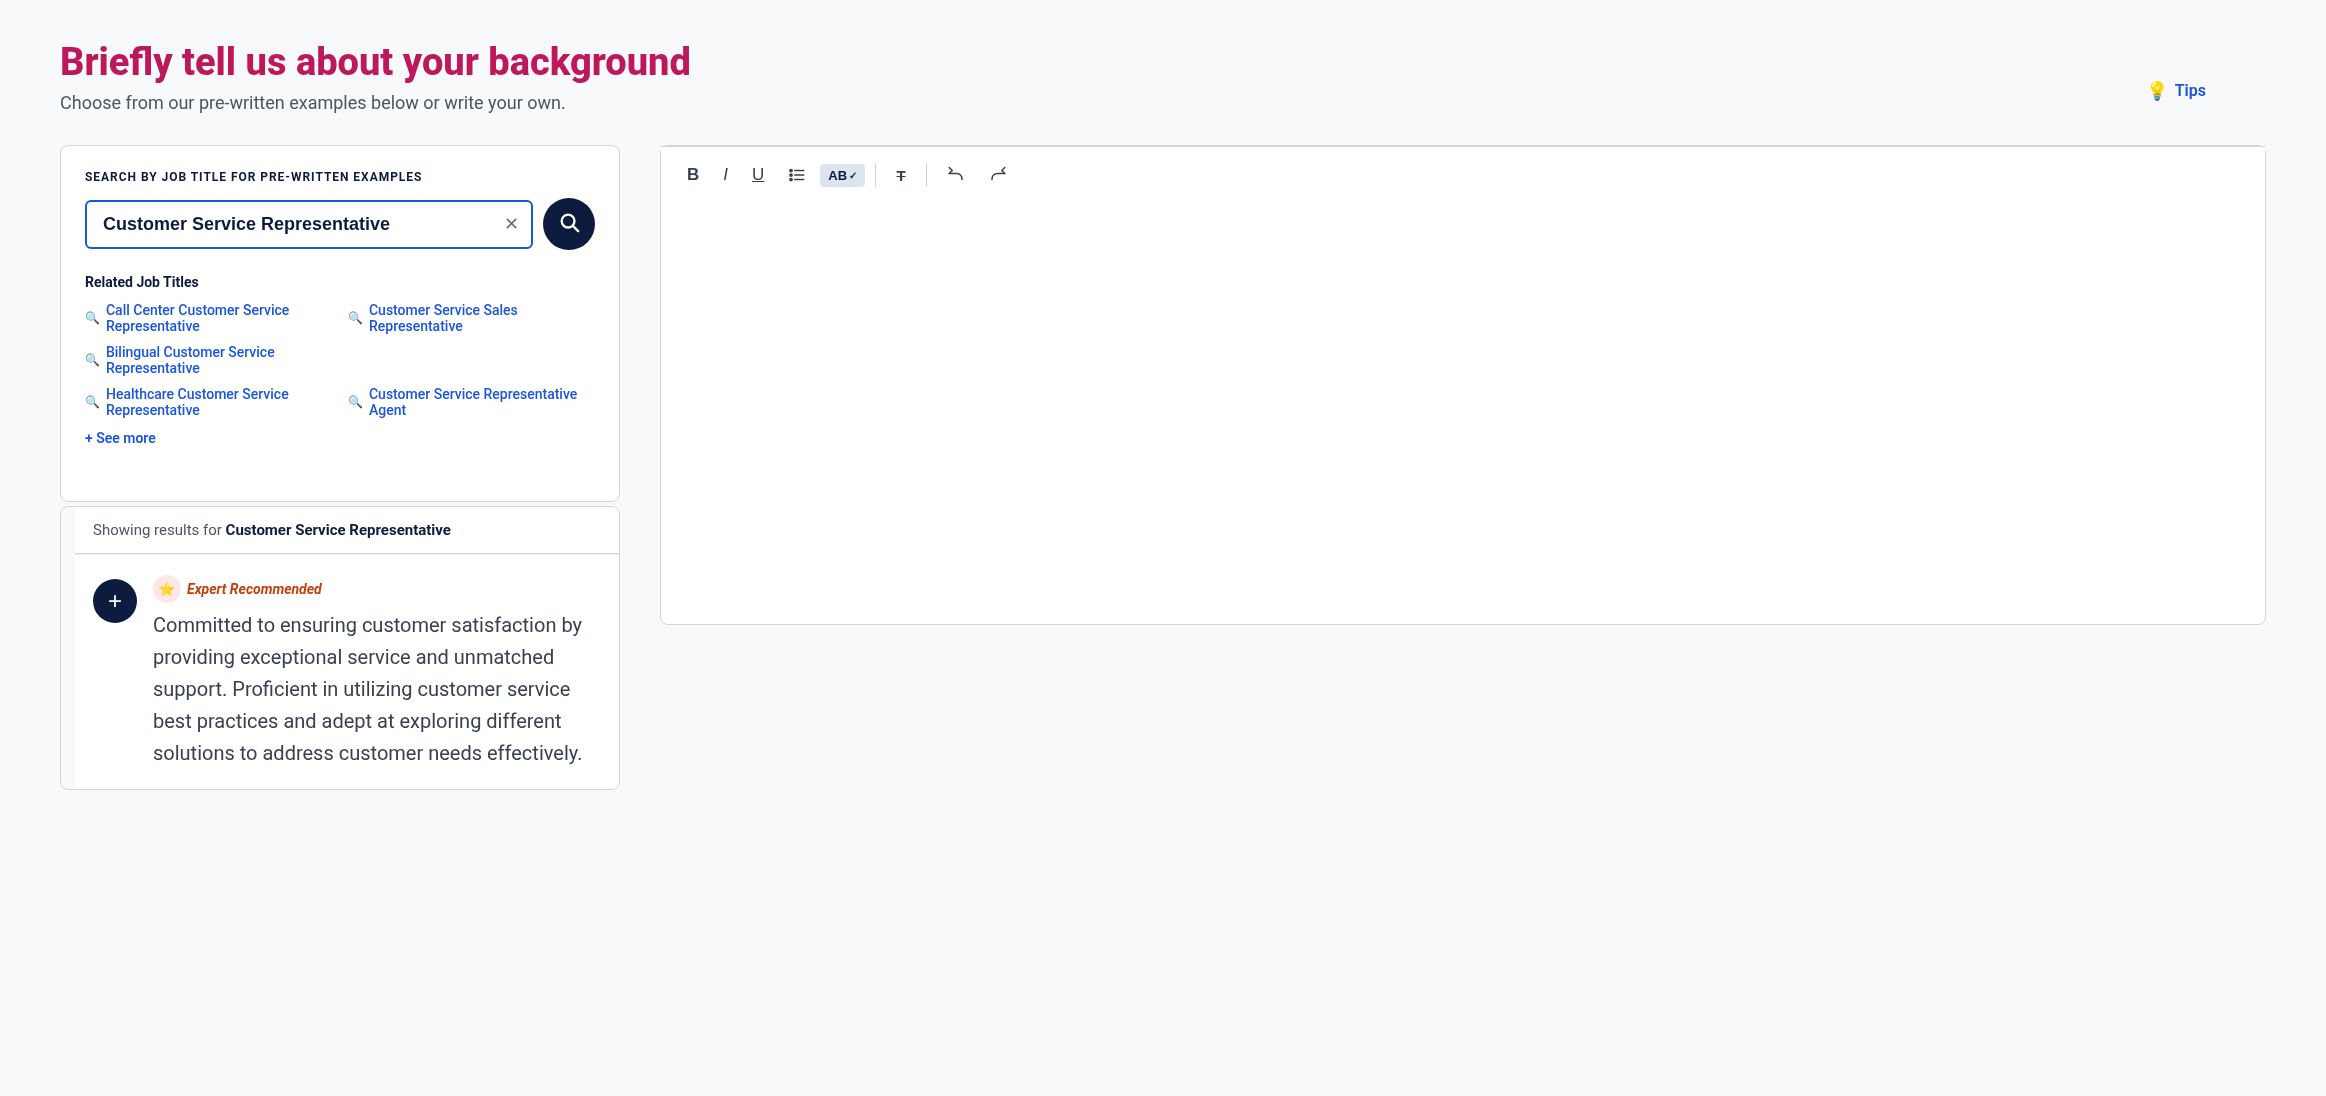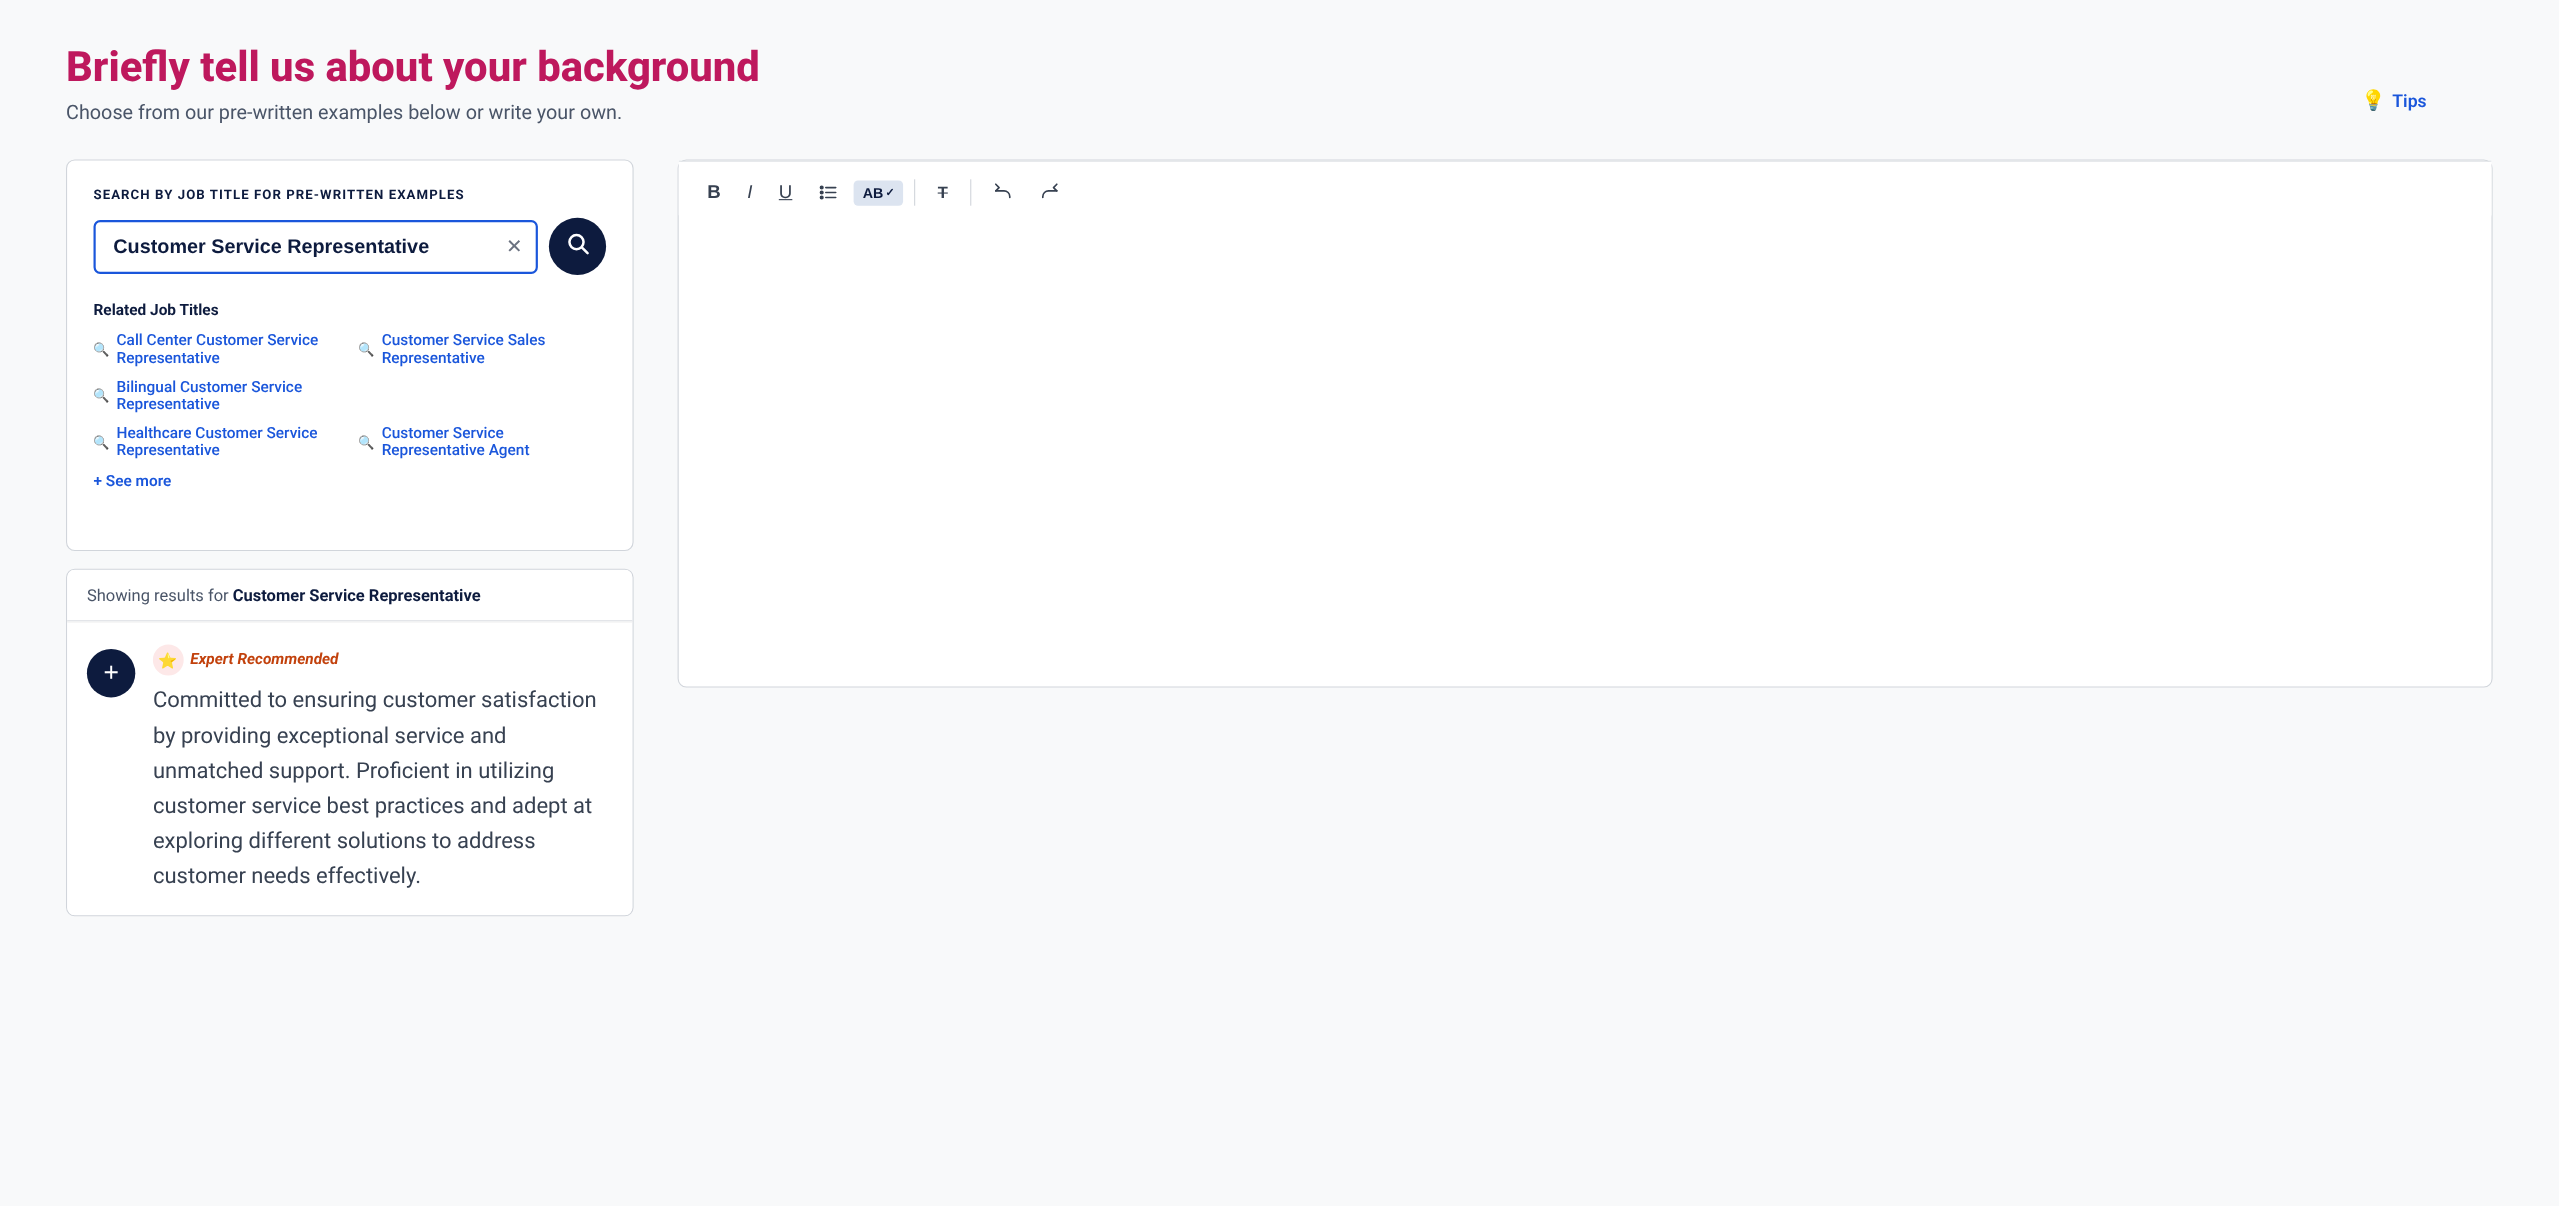--- a/index.html
+++ b/index.html
@@ -38,21 +38,21 @@
     }
     .tips-icon {
       font-size: 18px;
     }
     .main-content {
       display: flex;
       gap: 40px;
       align-items: flex-start;
     }
     .left-panel {
-      width: 516px;
+      width: 560px;
       flex-shrink: 0;
     }
     .right-panel {
       flex: 1;
       background: #fff;
       border: 1px solid #d1d5db;
       border-radius: 8px;
       min-height: 480px;
       display: flex;
       flex-direction: column;
@@ -335,21 +335,21 @@
             </a>
             <a class="related-link">
               <span class="related-link-icon">🔍</span>
               <span>Customer Service Representative Agent</span>
             </a>
           </div>
           <a class="see-more-link" style="margin-top:12px;">+ See more</a>
         </div>
       </div>
 
-      <div class="results-container" style="margin-top:16px;">
+      <div class="results-container" style="margin-top:4px;padding-left:14px;">
         <div class="results-header">
           <span>Showing results for </span><strong>Customer Service Representative</strong>
         </div>
         <div class="result-item">
           <button class="add-btn" aria-label="Add">
             <span>+</span>
           </button>
           <div class="result-content">
             <div class="expert-badge">
               <div class="expert-star">⭐</div>

